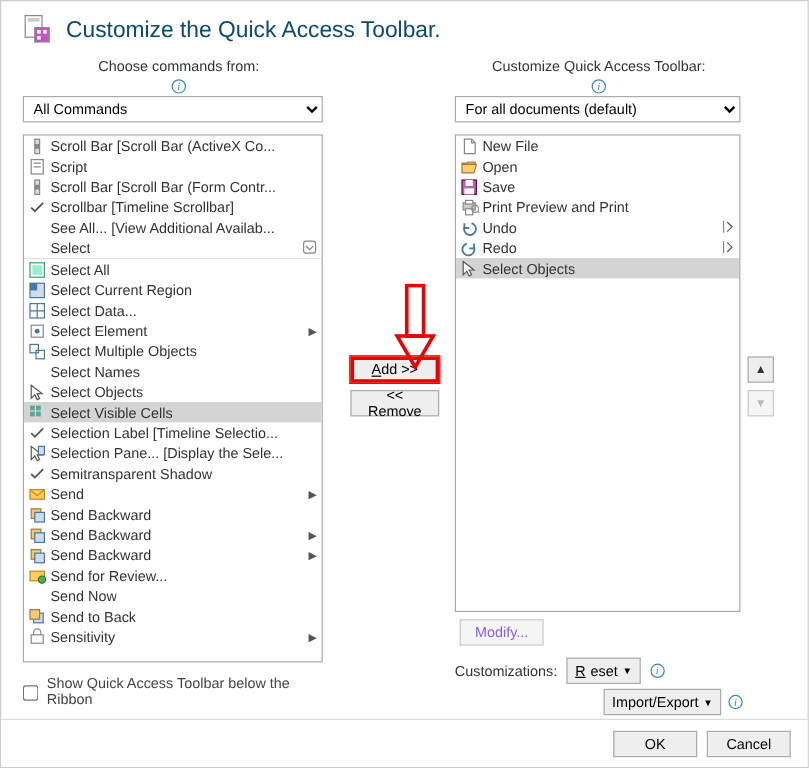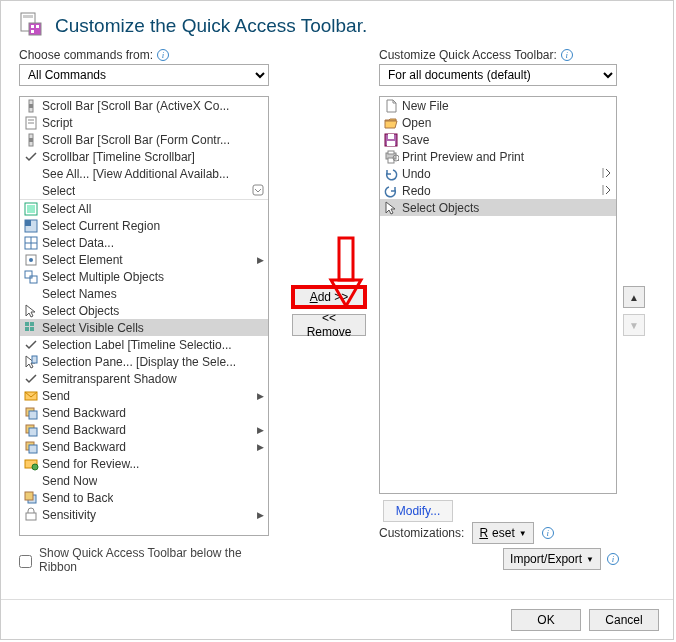--- a/index.html
+++ b/index.html
@@ -28,21 +28,21 @@
 .header-title { font-size: 19px; color: #0c4a6e; }
 .main {
   display: flex;
   padding: 0 18px;
   gap: 0;
 }
 .col-left { width: 260px; }
 .col-mid { width: 100px; display: flex; flex-direction: column; align-items: center; justify-content: center; }
 .col-right { width: 240px; }
 .col-updown { width: 30px; display: flex; flex-direction: column; align-items: center; justify-content: center; gap: 6px; }
-.label-row { font-size: 12px; color: #333; margin-bottom: 2px; display: flex; align-items: center; gap: 4px; }
+.label-row { font-size: 12px; color: #333; margin-bottom: 2px; display: flex; align-items: center; gap: 4px; flex-direction: column; }
 .info-circle {
   width: 12px; height: 12px; border: 1px solid #3a86c8; border-radius: 50%;
   color: #3a86c8; font-size: 9px; line-height: 10px; text-align: center;
   font-family: Georgia, serif; font-style: italic;
 }
 select.combo {
   width: 250px; height: 22px; border: 1px solid #ababab;
   background: #fff; font-size: 12px; padding: 0 4px;
   margin-bottom: 10px;
 }
@@ -69,33 +69,33 @@
 .list-item.selected { background: #d4d4d4; }
 .icon-slot { width: 18px; height: 16px; display: flex; align-items: center; justify-content: center; flex-shrink: 0; }
 .item-text { font-size: 12px; padding-left: 2px; overflow: hidden; text-overflow: ellipsis; }
 .submenu-arrow { margin-left: auto; margin-right: 4px; font-size: 9px; color: #555; }
 .list-sep { border-top: 1px solid #e0e0e0; margin: 0; }
 .btn {
   border: 1px solid #ababab; background: #eee; font-size: 12px;
   height: 22px; display: inline-flex; align-items: center; justify-content: center;
   cursor: pointer; padding: 0 8px;
 }
-.btn.disabled { color: #1d4ed8; border-color: #ccc; background: #f5f5f5; cursor: default; }
+.btn.disabled { color: #8b5cf6; border-color: #ccc; background: #f5f5f5; cursor: default; }
 .add-btn { width: 74px; margin-bottom: 6px; border: 3px solid #e00; box-shadow: 0 0 0 1px #e00; position: relative; }
 .remove-btn { width: 74px; }
 .arrow-ann {
   position: absolute;
   left: 325px;
   top: 235px;
   pointer-events: none;
 }
 .updown-btn { width: 22px; height: 22px; border:1px solid #ababab; background:#eee; display:flex; align-items:center; justify-content:center; font-size:10px; cursor:pointer; }
 .updown-btn.disabled { color:#bbb; border-color:#ccc; background:#f5f5f5; cursor:default; }
 .modify-btn { width: 70px; margin: 6px 0 0 4px; }
-.custom-row { display:flex; align-items:center; gap:8px; font-size:12px; }
+.custom-row { display:flex; align-items:center; gap:8px; font-size:12px; margin-top:10px; }
 .reset-btn, .ie-btn { border:1px solid #ababab; background:#eee; height:22px; font-size:12px; padding:0 6px; display:inline-flex; align-items:center; gap:4px; cursor:pointer; }
 .ie-row { display:flex; justify-content:flex-end; align-items:center; gap:6px; margin-top:4px; }
 .checkbox-row { display:flex; align-items:center; gap:7px; margin-top:10px; font-size:12px; color:#444; width:250px; }
 .checkbox-row input { margin-top:2px; }
 .footer {
   position: absolute; bottom: 0; right: 0; left: 0;
   border-top: 1px solid #ddd; height: 40px;
   display: flex; justify-content: flex-end; align-items: center;
   gap: 8px; padding-right: 14px; background: #fff;
 }

